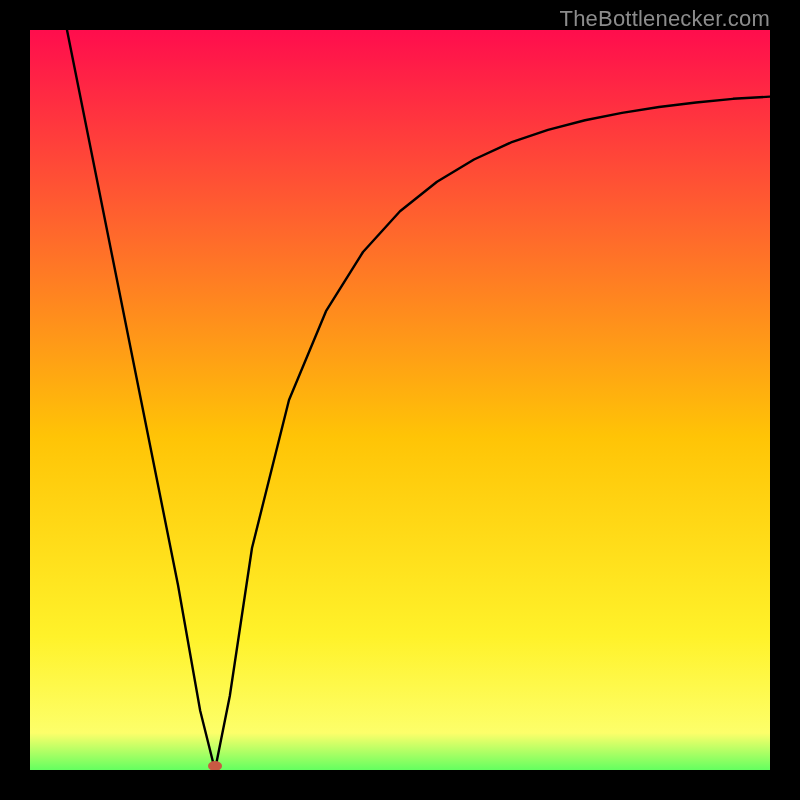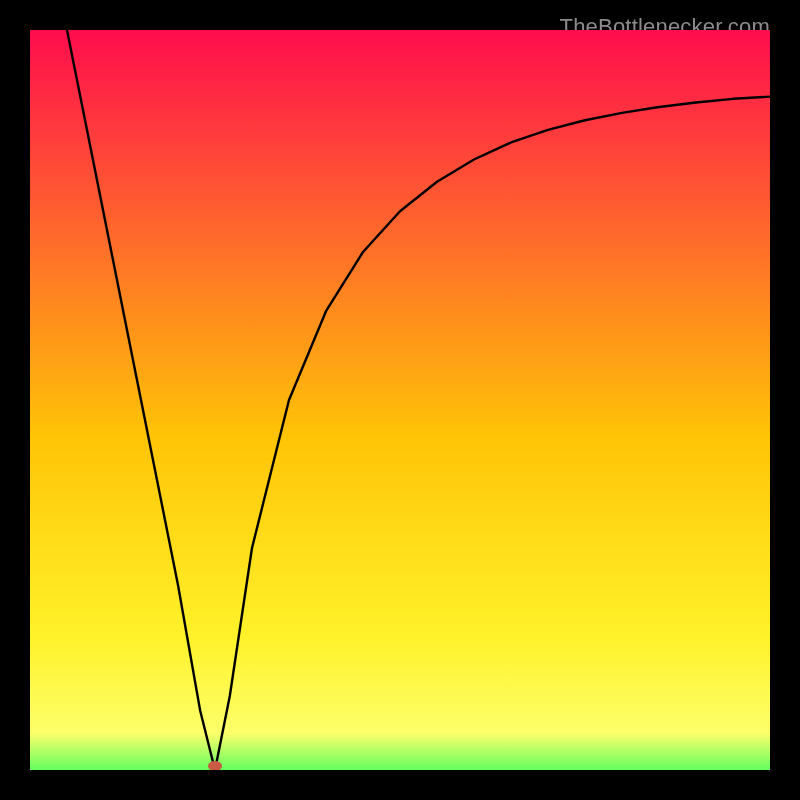--- a/index.html
+++ b/index.html
@@ -27,21 +27,20 @@
     height: 740px;
   }
   .watermark {
     position: absolute;
     top: 6px;
     right: 30px;
     color: #8c8c8c;
     font-size: 22px;
     font-weight: 400;
     letter-spacing: 0.2px;
-    margin-top: 8px;
   }
 </style>
 </head>
 <body>
 
 <div class="watermark">TheBottlenecker.com</div>
 
 <div class="frame">
   <svg class="plot" viewBox="0 0 740 740" preserveAspectRatio="none">
     <defs>

